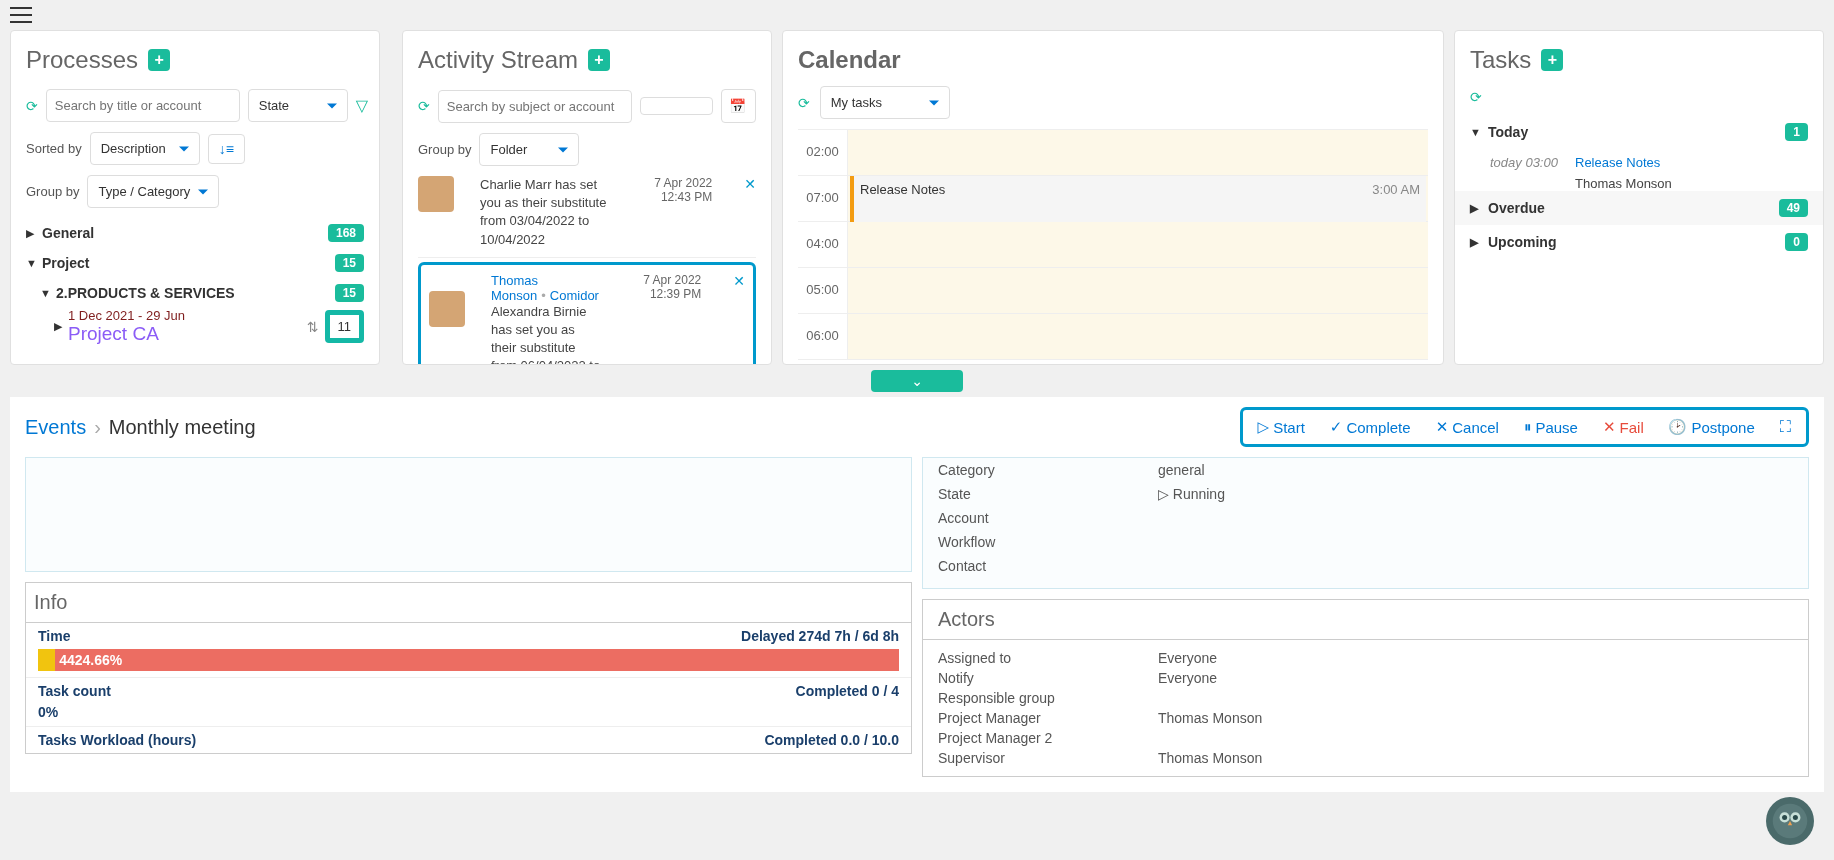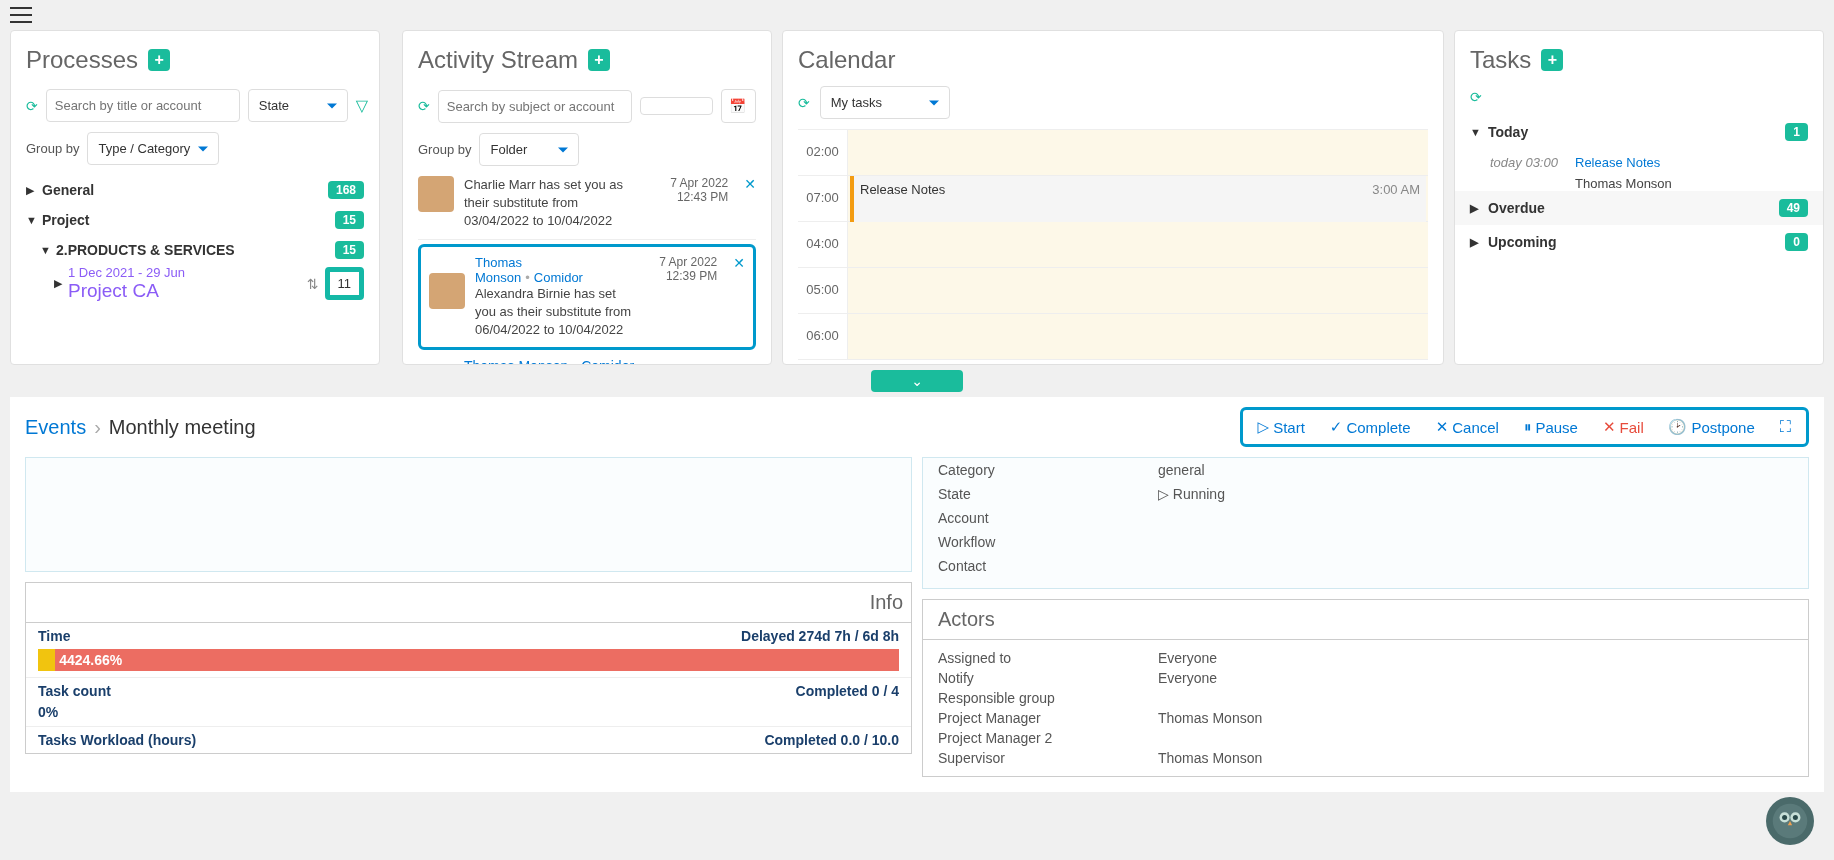--- a/index.html
+++ b/index.html
@@ -25,38 +25,38 @@
 .select-box { border: 1px solid #ddd; border-radius: 4px; padding: 8px 28px 8px 10px; font-size: 13px; color: #333; position: relative; cursor: pointer; background: #fff; }
 .select-box::after { content: ""; position: absolute; right: 10px; top: 50%; transform: translateY(-50%); border-left: 5px solid transparent; border-right: 5px solid transparent; border-top: 5px solid #0078d4; }
 .filter-icon { color: #1abc9c; font-size: 16px; cursor: pointer; }
 .sort-icon { border: 1px solid #ddd; border-radius: 4px; padding: 6px 10px; color: #0078d4; cursor: pointer; }
 .label-text { font-size: 13px; color: #555; }
 
 .tree-item { display: flex; align-items: center; justify-content: space-between; padding: 6px 0; cursor: pointer; }
 .tree-left { display: flex; align-items: center; gap: 6px; }
 .arrow-icon { font-size: 11px; color: #333; width: 10px; }
 .badge { background: #1abc9c; color: #fff; border-radius: 4px; padding: 2px 8px; font-size: 12px; font-weight: bold; }
-.date-row { font-size: 13px; color: #8b5cf6; padding: 4px 0 4px 40px; }
+.date-row { font-size: 13px; color: #7f1d1d; padding: 4px 0 4px 40px; }
 .drag-icon { color: #888; font-size: 14px; }
 .num-box { border: 5px solid #14b8a6; border-radius: 4px; padding: 4px 8px; font-size: 13px; }
 
 .cal-btn { border: 1px solid #ddd; border-radius: 4px; padding: 8px; color: #0078d4; cursor: pointer; }
 
-.activity-item { display: flex; gap: 10px; padding: 8px 0; position: relative; border-bottom: 1px solid #eee; }
+.activity-item { display: flex; gap: 26px; padding: 8px 0; position: relative; border-bottom: 1px solid #eee; }
 .activity-item.highlighted { border: 3px solid #0099cc; border-radius: 6px; padding: 8px; margin: 4px 0; }
 .avatar { width: 36px; height: 36px; border-radius: 4px; background: #d4a574; flex-shrink: 0; }
 .activity-content { flex: 1; font-size: 13px; }
 .activity-links a { color: #0078d4; text-decoration: none; }
 .activity-links span { color: #aaa; margin: 0 4px; }
 .activity-text { color: #444; line-height: 1.4; }
 .activity-meta { text-align: right; font-size: 12px; color: #666; min-width: 75px; }
 .close-x { color: #0099cc; cursor: pointer; font-size: 14px; margin-left: 6px; }
 
 .calendar-header { display: flex; align-items: center; gap: 10px; margin-bottom: 10px; margin-top: -5px; }
-.calendar-title { font-size: 24px; color: #666; font-weight: 400; position: absolute; top: 15px; left: 15px; }
+.calendar-title { font-size: 24px; color: #666; font-weight: 700; position: absolute; top: 15px; left: 15px; }
 .panel-calendar .calendar-header { margin-top: 40px; }
 .panel-calendar { padding-top: 15px; }
 .cal-grid { border-top: 1px solid #eee; position: relative; }
 .cal-row { display: flex; height: 46px; border-bottom: 1px solid #eee; }
 .cal-time { width: 50px; font-size: 13px; color: #666; text-align: center; padding-top: 14px; border-right: 1px solid #eee; }
 .cal-cell { flex: 1; background: #fdf8e8; position: relative; }
 .cal-event { position: absolute; left: 2px; right: 2px; top: 0; background: #f5f5f5; border-left: 4px solid #f39c12; padding: 6px; font-size: 13px; display: flex; justify-content: space-between; height: 82px; }
 .task-heading { display: flex; align-items: center; justify-content: space-between; padding: 8px 0; font-weight: bold; cursor: pointer; }
 .task-heading-left { display: flex; align-items: center; gap: 8px; }
 .task-row { display: flex; padding: 6px 0 6px 20px; font-size: 13px; }
@@ -81,21 +81,21 @@
 .detail-body { display: flex; gap: 10px; padding: 0 15px 15px 15px; }
 .detail-left { flex: 1; }
 .detail-right { flex: 1; }
 
 .meta-box { border: 1px solid #d0e8f0; background: #fafdfe; padding: 0 15px 10px 15px; margin-bottom: 10px; }
 .meta-row { display: flex; padding: 4px 0; }
 .meta-label { width: 220px; color: #555; }
 .meta-value { color: #555; display: flex; align-items: center; gap: 4px; }
 
 .info-card, .actors-card { border: 1px solid #ccc; }
-.card-title { text-align: right; font-size: 20px; color: #666; padding: 8px; border-bottom: 1px solid #ccc; }
+.card-title { text-align: left; font-size: 20px; color: #666; padding: 8px; border-bottom: 1px solid #ccc; }
 .card-title.left { text-align: left; padding-left: 15px; }
 .info-header { display: flex; justify-content: space-between; font-weight: bold; color: #1a3f6b; padding: 5px 12px; gap: 44px;}
 .progress-bar { height: 22px; background: #ec6d62; display: flex; align-items: center; color: #fff; font-weight: bold; position: relative; margin: 0 12px 6px 12px;}
 .progress-bar .yellow { width: 2%; height: 100%; background: #f1c40f; }
 .progress-text { padding-left: 4px; }
 
 .actors-card .meta-row { padding: 2px 15px; }
 
 .chat-bubble { position: fixed; bottom: 15px; right: 20px; width: 48px; height: 48px; border-radius: 50%; background: #4a6a6a; display: flex; align-items: center; justify-content: center; }
 .chat-bubble svg { width: 36px; height: 36px; }
@@ -116,20 +116,25 @@
   <div class="panel panel-processes">
     <div class="panel-title">
       <span>Processes</span>
       <div class="plus-btn">+</div>
     </div>
     <div class="controls-row">
       <span class="refresh-icon">⟳</span>
       <input class="search-input" placeholder="Search by title or account" style="">
       <div class="select-box" style="min-width:100px">State</div>
       <span class="filter-icon">▽</span>
+    </div>
+    <div class="controls-row">
+      <span class="label-text">Sorted by</span>
+      <div class="select-box" style="min-width:110px">Description</div>
+      <div class="sort-icon">↓≡</div>
     </div>
     <div class="controls-row">
       <span class="label-text">Group by</span>
       <div class="select-box" style="min-width:110px">Type / Category</div>
     </div>
 
     <div class="tree-item">
       <div class="tree-left">
           <span class="arrow-icon">▶</span>
           <b>General</b>

